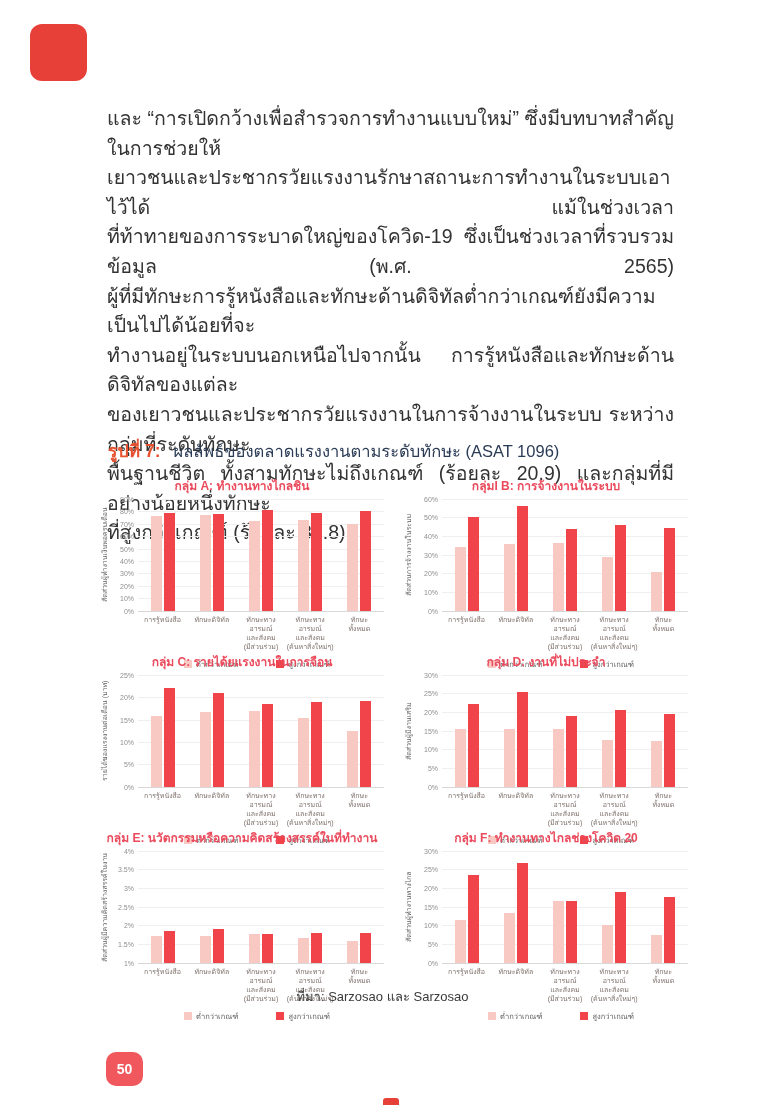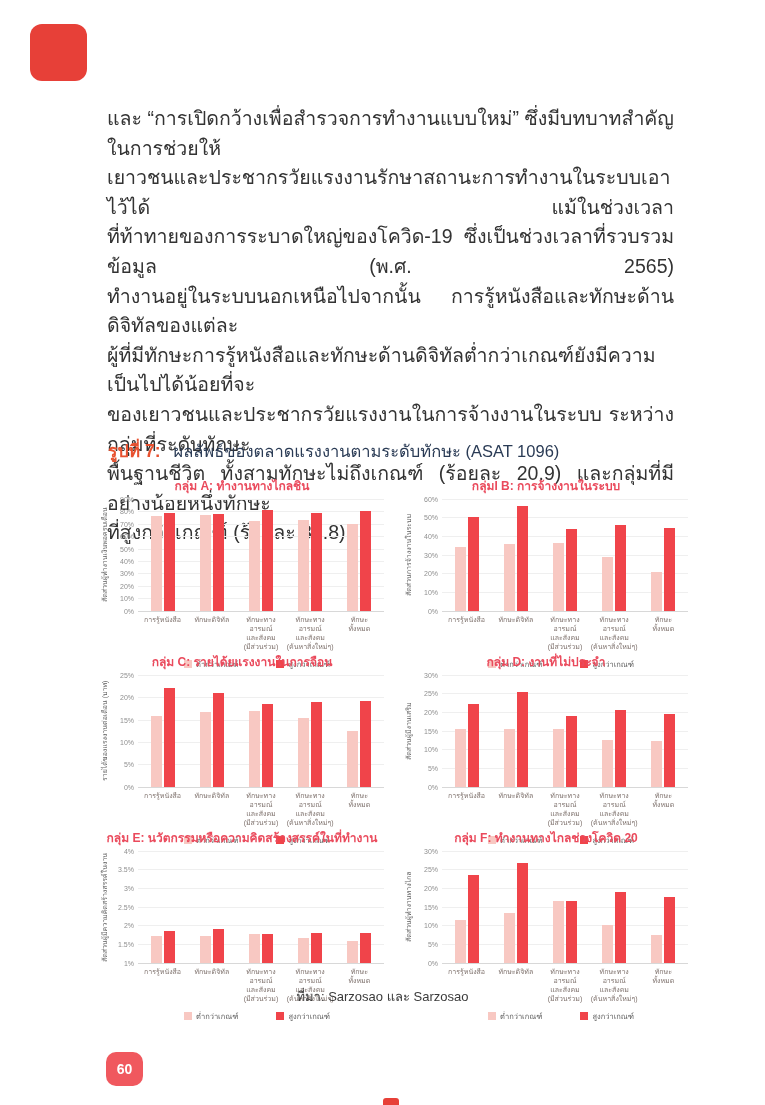--- a/index.html
+++ b/index.html
@@ -45,22 +45,22 @@
 </style>
 </head>
 <body>
 
 <div class="corner-accent"></div>
 
 <div class="paragraph">
   <div class="pline">และ “การเปิดกว้างเพื่อสำรวจการทำงานแบบใหม่” ซึ่งมีบทบาทสำคัญในการช่วยให้</div>
   <div class="pline">เยาวชนและประชากรวัยแรงงานรักษาสถานะการทำงานในระบบเอาไว้ได้ แม้ในช่วงเวลา</div>
   <div class="pline">ที่ท้าทายของการระบาดใหญ่ของโควิด-19 ซึ่งเป็นช่วงเวลาที่รวบรวมข้อมูล (พ.ศ. 2565)</div>
+  <div class="pline">ผู้ที่มีทักษะการรู้หนังสือและทักษะด้านดิจิทัลต่ำกว่าเกณฑ์ยังมีความเป็นไปได้น้อยที่จะ</div>
   <div class="pline">ทำงานอยู่ในระบบนอกเหนือไปจากนั้น การรู้หนังสือและทักษะด้านดิจิทัลของแต่ละ</div>
-  <div class="pline">ผู้ที่มีทักษะการรู้หนังสือและทักษะด้านดิจิทัลต่ำกว่าเกณฑ์ยังมีความเป็นไปได้น้อยที่จะ</div>
   <div class="pline">ของเยาวชนและประชากรวัยแรงงานในการจ้างงานในระบบ ระหว่างกลุ่มที่ระดับทักษะ</div>
   <div class="pline">พื้นฐานชีวิต ทั้งสามทักษะไม่ถึงเกณฑ์ (ร้อยละ 20.9) และกลุ่มที่มีอย่างน้อยหนึ่งทักษะ</div>
   <div class="pline">ที่สูงกว่าเกณฑ์ (ร้อยละ 37.8)</div>
 </div>
 
 <div class="figure-caption">
   <span class="figure-label">รูปที่ 7:</span>
   <span class="figure-title">ผลลัพธ์ของตลาดแรงงานตามระดับทักษะ (ASAT 1096)</span>
 </div>
 
@@ -462,15 +462,15 @@
         <div class="legend-item">
           <div class="sw sw-above"></div>
           <span>สูงกว่าเกณฑ์</span>
         </div>
       </div>
   </section>
 </div>
 
 <div class="source-line">ที่มา: Sarzosao และ Sarzosao</div>
 
-<div class="page-badge">60</div>
+<div class="page-badge">50</div>
 
 <div class="bottom-marker"></div>
 
 </body></html>

